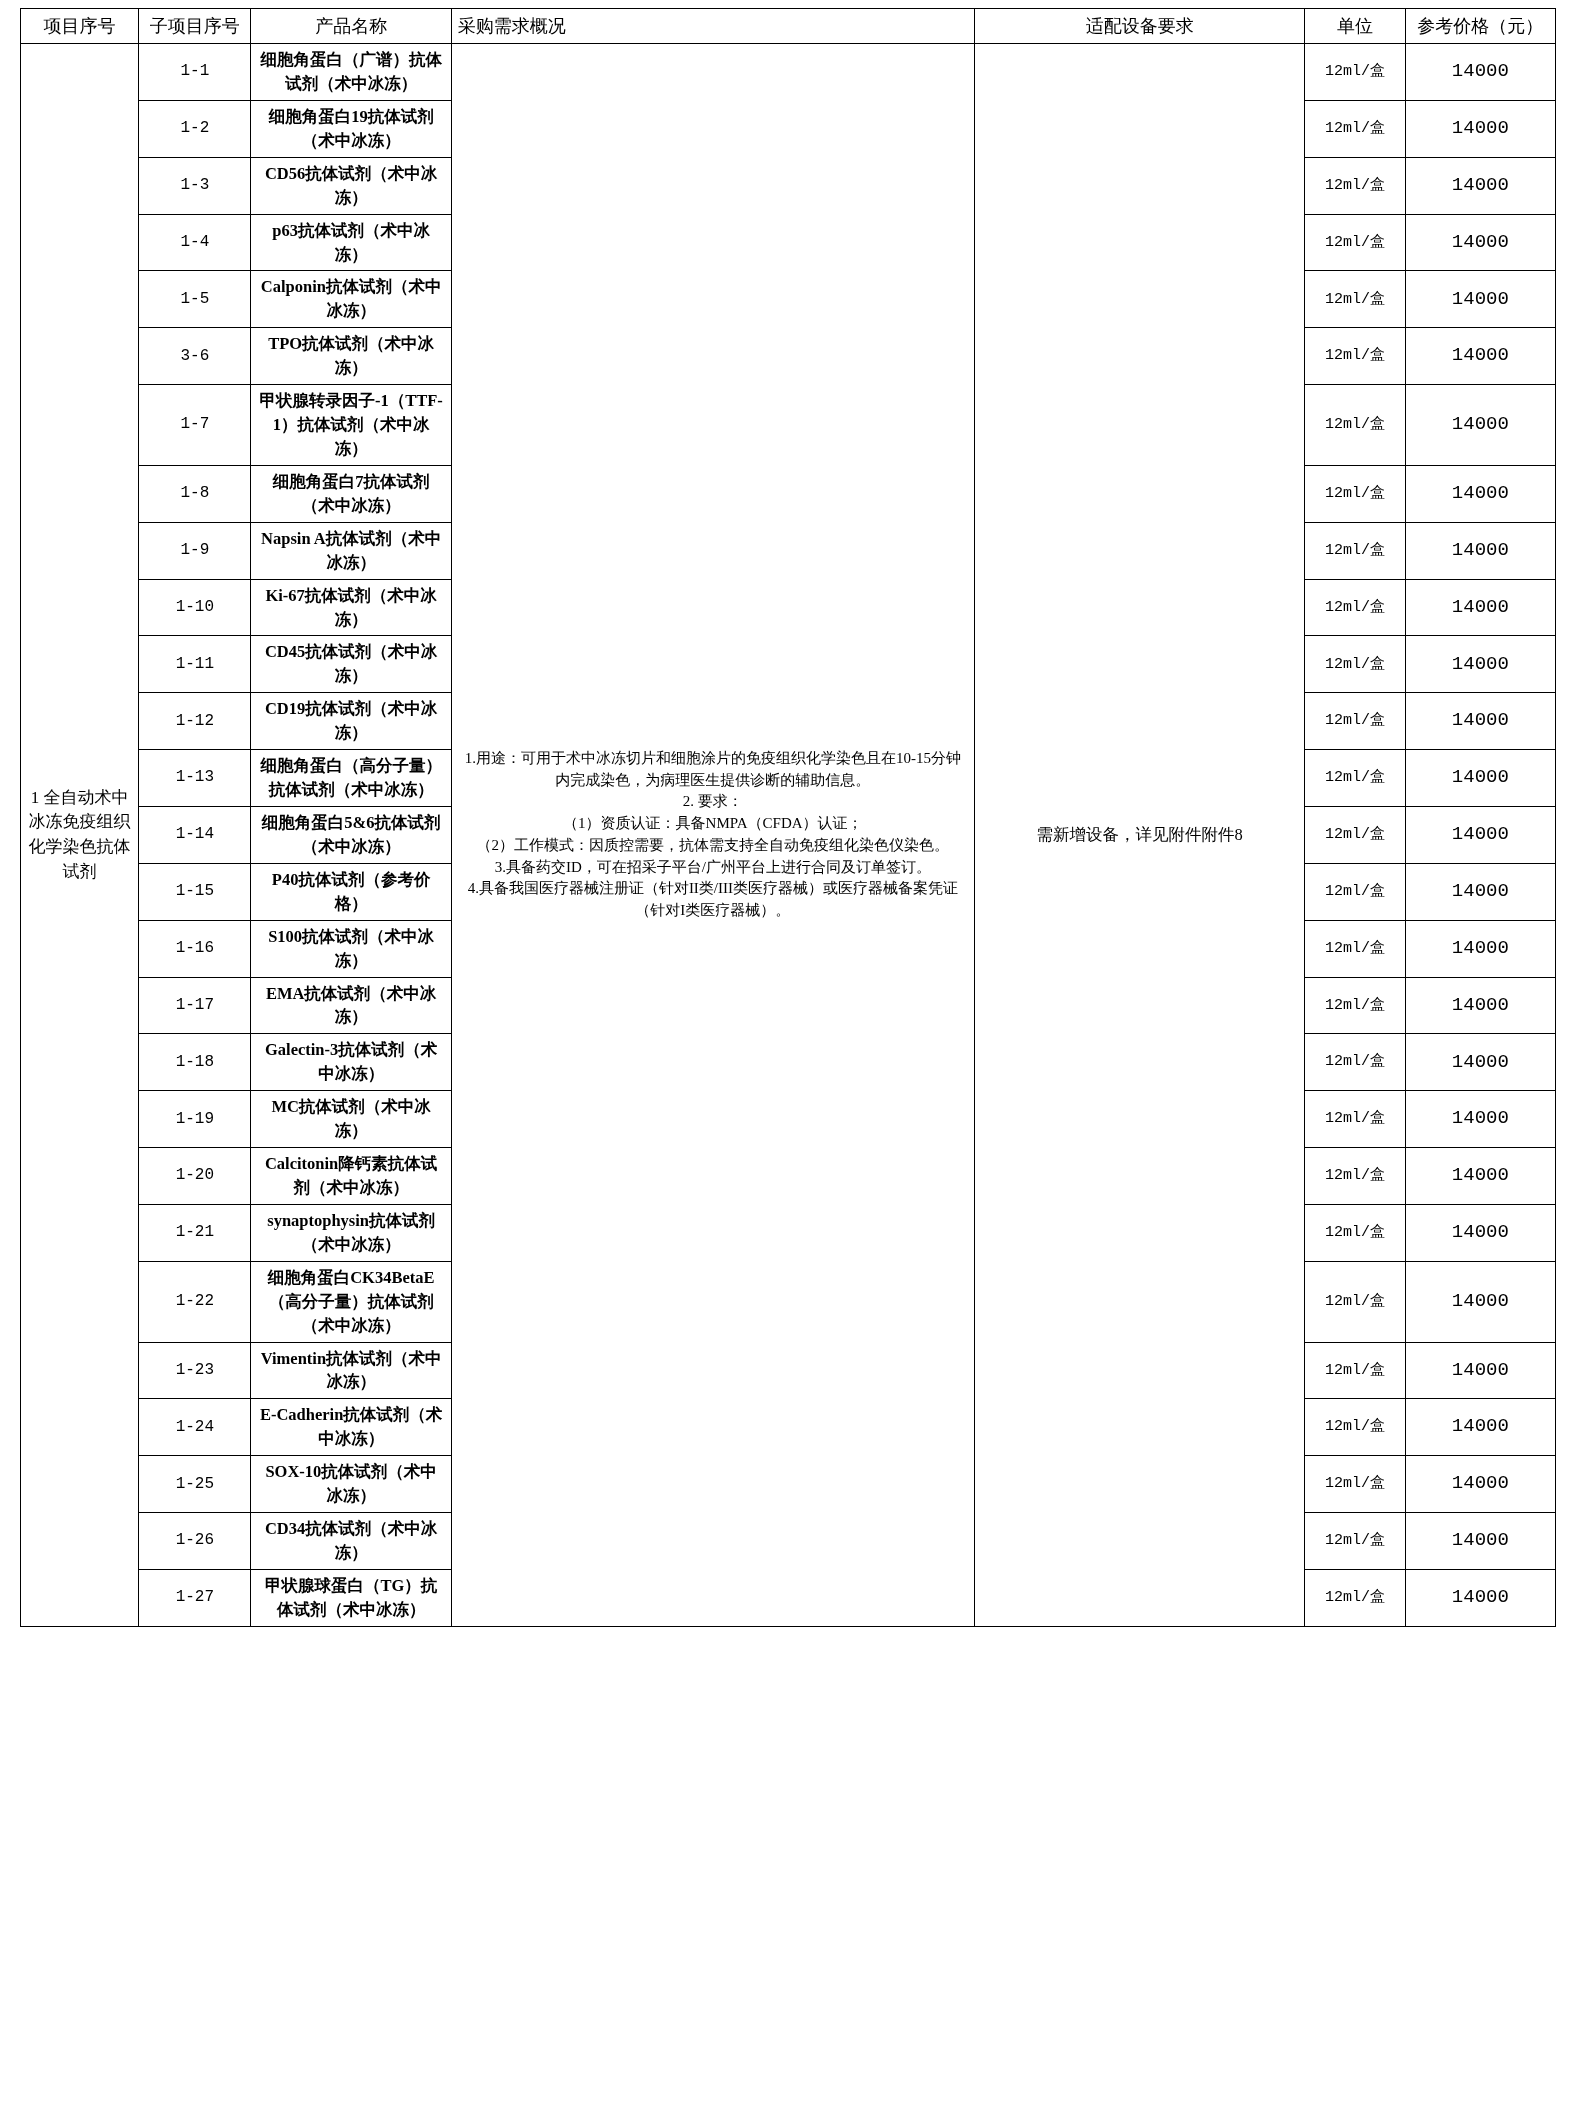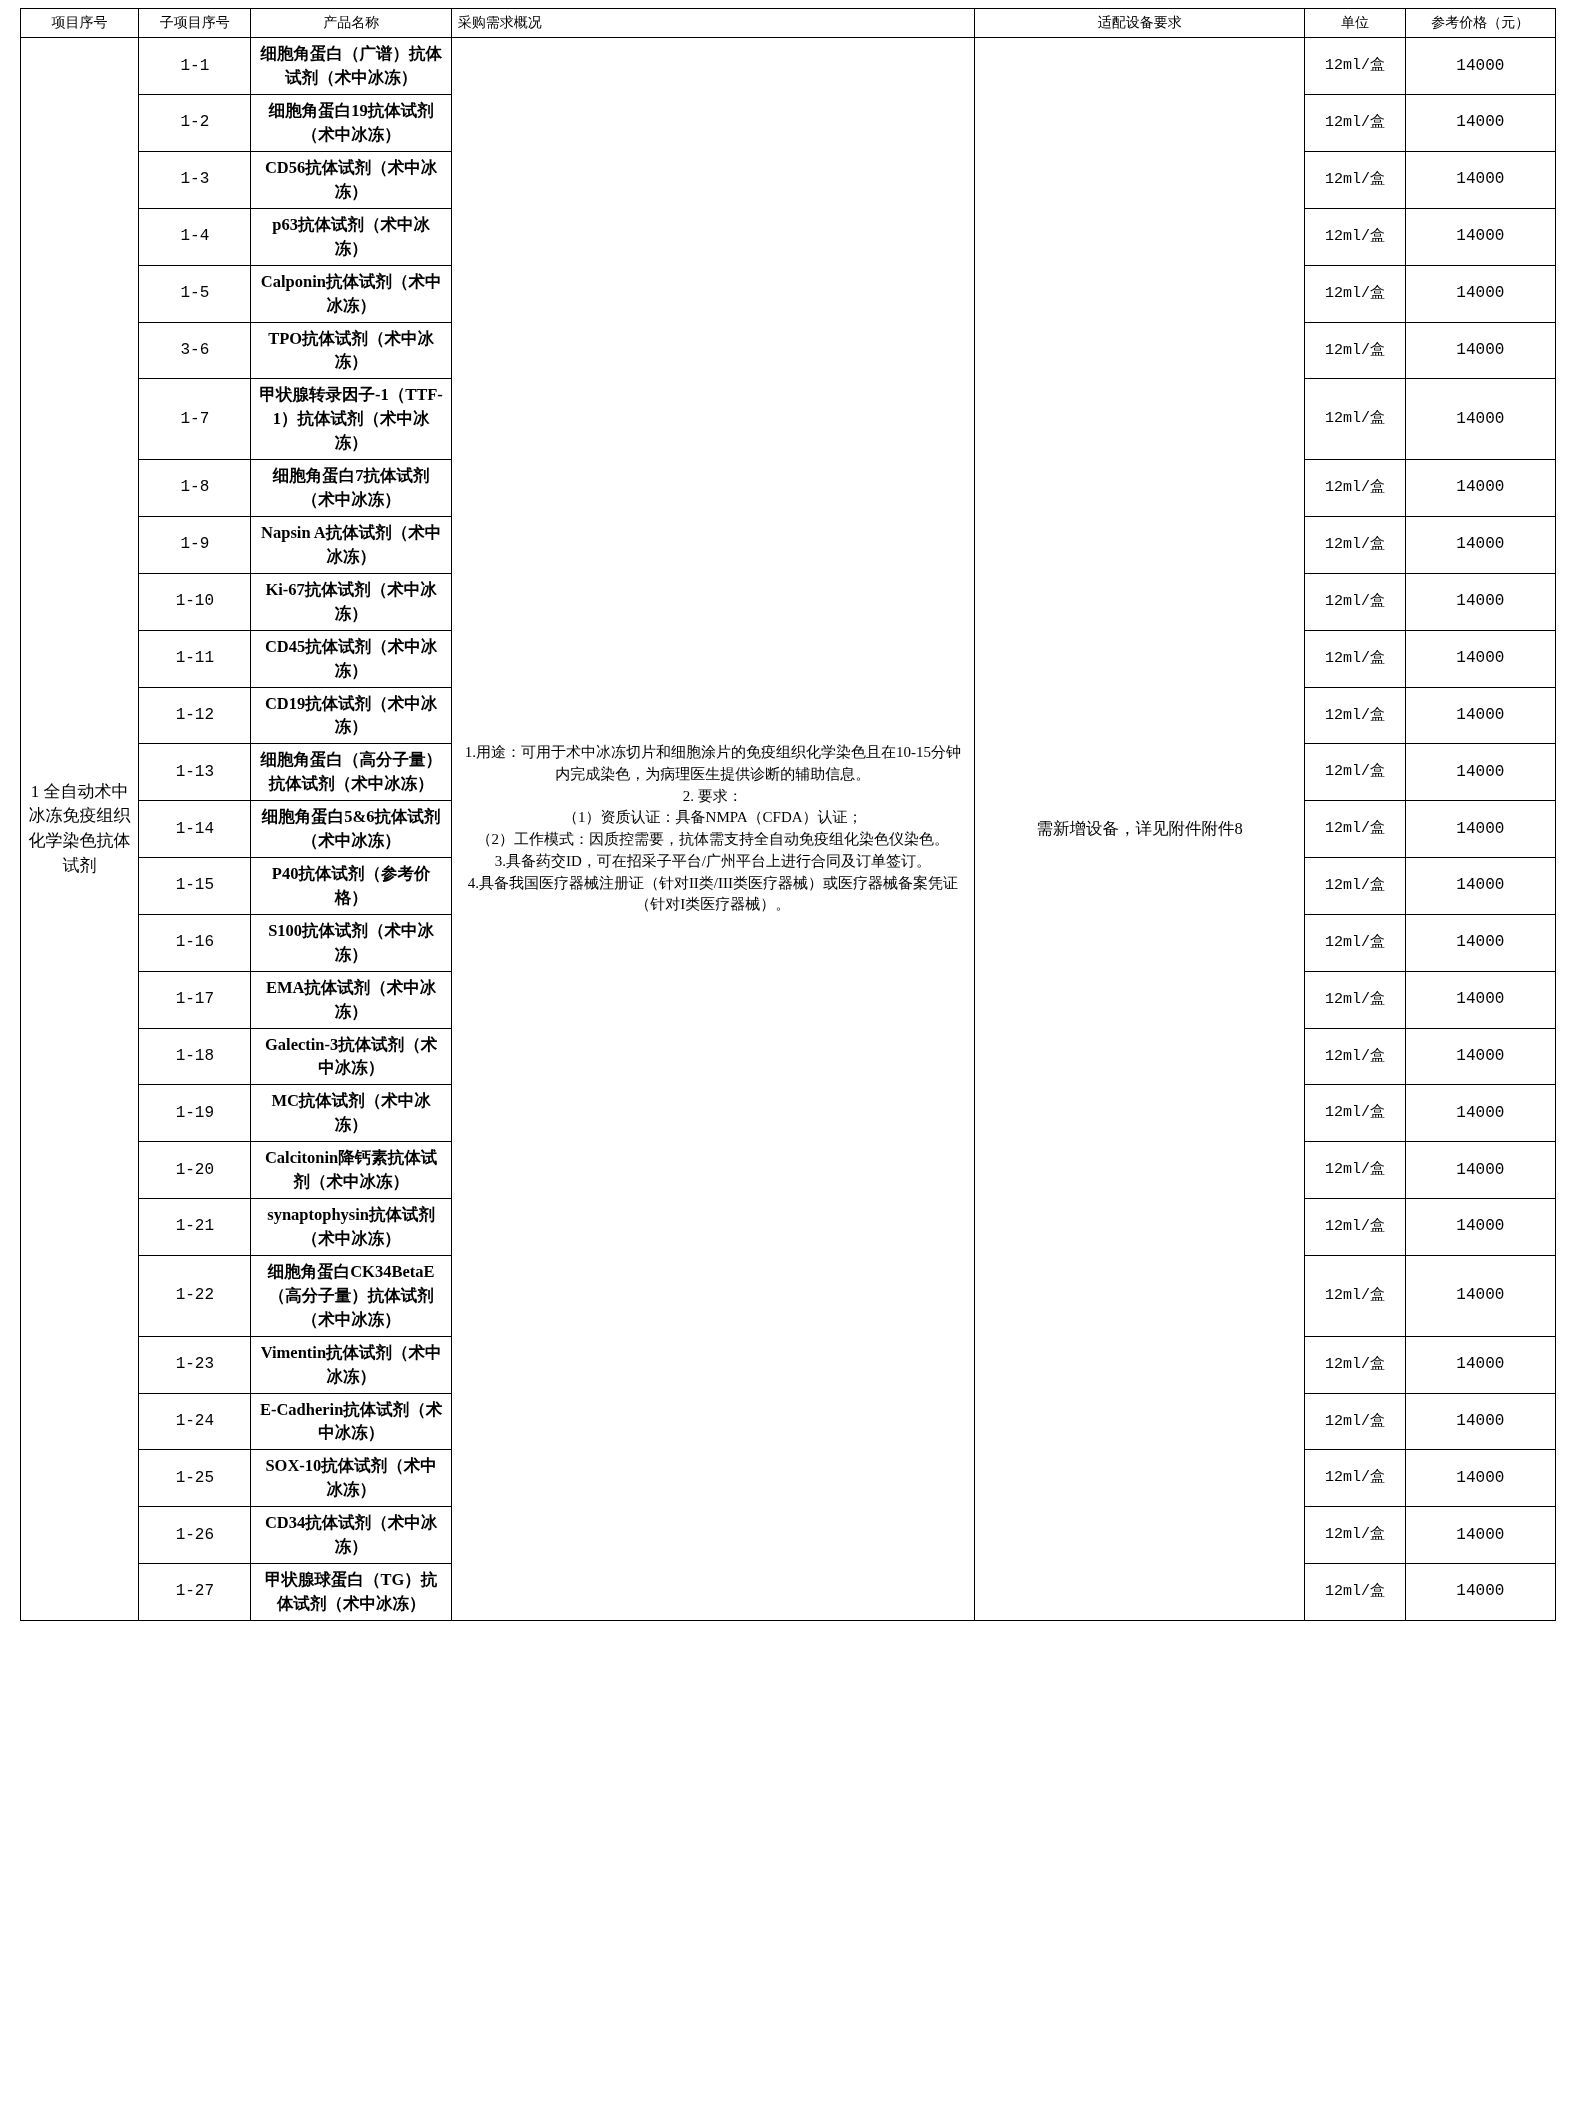--- a/index.html
+++ b/index.html
@@ -26,21 +26,21 @@
   table.proc-table td, table.proc-table th {
     border: 1px solid #000000;
     padding: 4px 6px;
     vertical-align: middle;
     line-height: 1.45;
   }
   thead th {
     text-align: center;
     font-weight: normal;
     font-family: "Liberation Serif", serif;
-    font-size: 14px;
+    font-size: 18px;
     padding: 8px 6px;
   }
   col.c-proj { width: 118px; }
   col.c-sub  { width: 112px; }
   col.c-name { width: 200px; }
   col.c-req  { width: 522px; }
   col.c-dev  { width: 330px; }
   col.c-unit { width: 100px; }
   col.c-price{ width: 150px; }
 
@@ -76,21 +76,21 @@
     margin-left: 30px;
   }
   td.unit-cell {
     text-align: center;
     font-family: "Liberation Mono", monospace;
     font-size: 15px;
   }
   td.price-cell {
     text-align: center;
     font-family: "Liberation Mono", monospace;
-    font-size: 16px;
+    font-size: 19px;
   }
 </style>
 </head>
 <body>
 
 <div class="page">
   <table class="proc-table">
     <colgroup>
       <col class="c-proj">
       <col class="c-sub">

